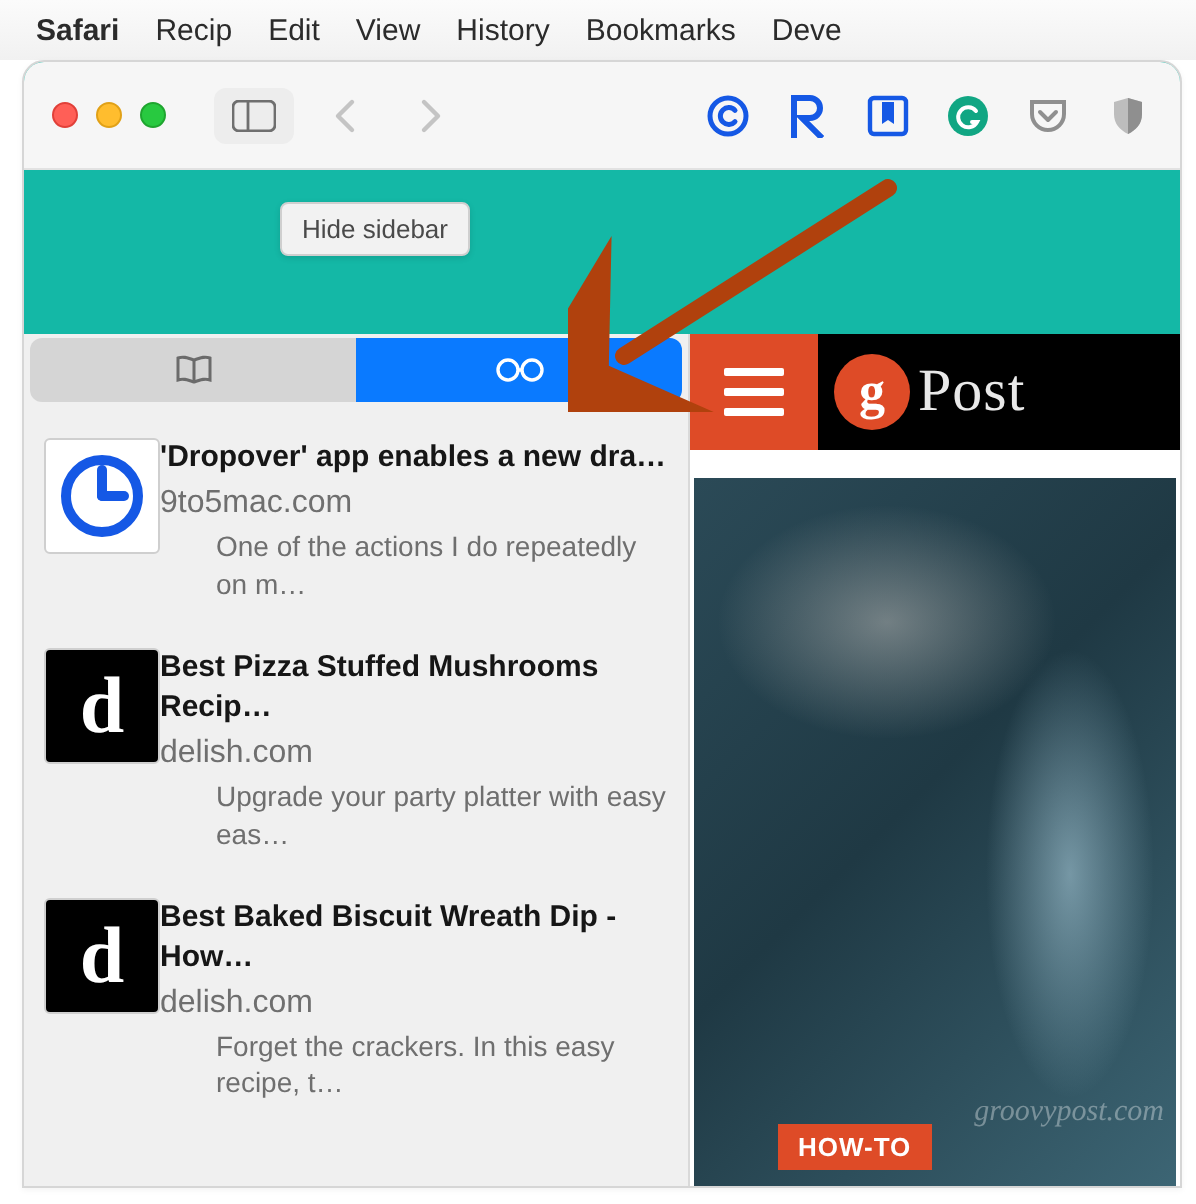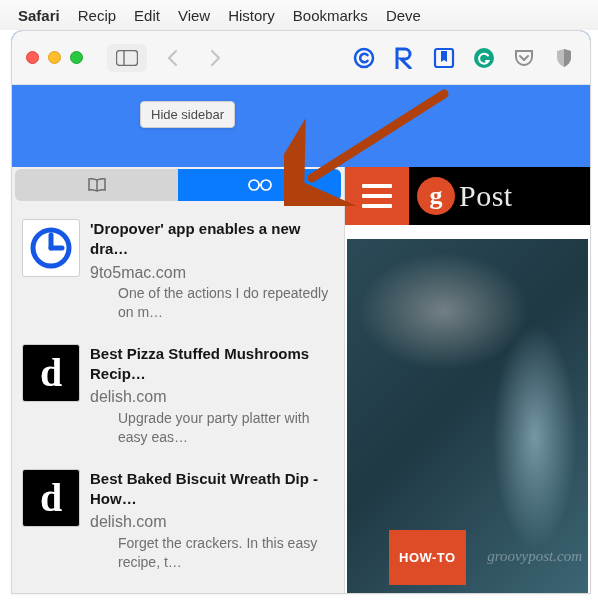--- a/index.html
+++ b/index.html
@@ -19,21 +19,21 @@
   font-size: 15px;
   color: #2b2b2b;
 }
 .menubar .apple { font-size: 17px; }
 .menubar .appname { font-weight: 700; }
 .menubar .menuitem { cursor: default; }
 .window {
   position: absolute;
   top: 30px; left: 11px;
   width: 580px; height: 564px;
-  background: #3b82f6;
+  background: #14b8a6;
   border: 1px solid #d6d6d6;
   border-radius: 11px 11px 0 0;
   overflow: hidden;
   box-shadow: 0 1px 3px rgba(0,0,0,0.05);
 }
 .toolbar {
   height: 54px;
   background: #f6f6f6;
   display: flex;
   align-items: center;
@@ -92,21 +92,20 @@
 .tab {
   flex:1;
   display:flex; align-items:center; justify-content:center;
   background:#d5d5d5;
 }
 .tab.active { background:#0a7aff; }
 .rl-list { flex:1; overflow:hidden; padding-top:6px; }
 .rl-item {
   display:flex;
   padding:10px 10px 12px 10px;
-  gap:10px;
 }
 .thumb {
   width:58px; height:58px;
   background:#fff;
   border:1px solid #cfcfcf;
   border-radius:3px;
   display:flex; align-items:center; justify-content:center;
   flex:0 0 58px;
   font-size:40px; font-weight:700;
   color:#111;
@@ -155,21 +154,21 @@
   position:absolute; inset:0;
   background:
     radial-gradient(ellipse 130px 90px at 40% 20%, rgba(210,205,200,0.45), transparent 65%),
     radial-gradient(ellipse 60px 160px at 78% 55%, rgba(180,215,230,0.55), transparent 70%);
 }
 .hero-badge {
   position:absolute;
   left:42px; bottom:14px;
   background:#de4b27; color:#fff;
   font-size:13px; font-weight:700; letter-spacing:0.5px;
-  padding:20px 10px;
+  padding:4px 10px;
 }
 .hero-watermark {
   position:absolute; right:6px; bottom:34px;
   color:rgba(255,255,255,0.35);
   font-size:15px; font-style:italic;
   font-family: Georgia, serif;
 }
 .arrow-annot {
   position:absolute;
   top:86px; left:284px;

